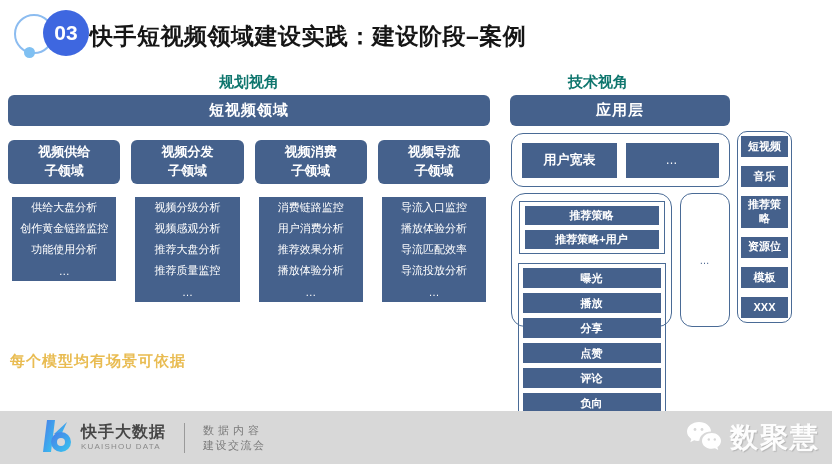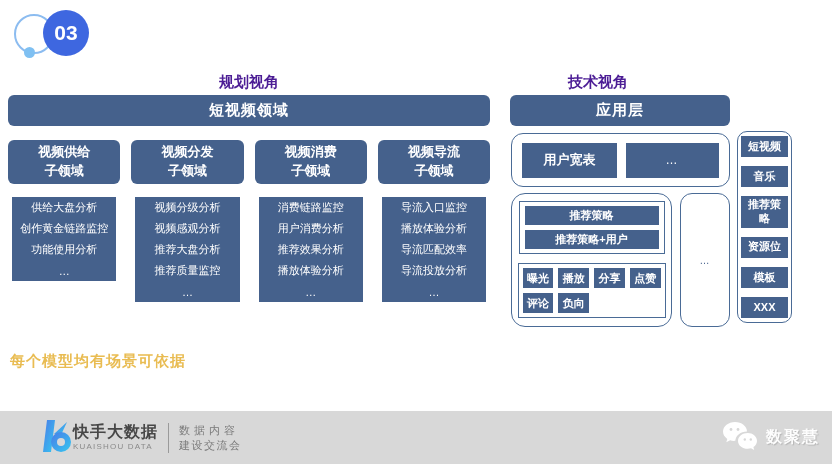--- a/index.html
+++ b/index.html
@@ -9,21 +9,21 @@
 
   
   .badge-cluster{position:absolute;left:10px;top:6px;width:74px;height:54px;}
   .badge-ring{position:absolute;left:4px;top:8px;width:36px;height:36px;border:2px solid #8CBCF0;border-radius:50%;}
   .badge-dot{position:absolute;left:14px;top:41px;width:11px;height:11px;background:#7FC0F2;border-radius:50%;}
   .badge-main{position:absolute;left:33px;top:4px;width:46px;height:46px;background:#3E67E0;border-radius:50%;
               color:#fff;font-size:21px;font-weight:bold;display:flex;align-items:center;justify-content:center;}
   .page-title{position:absolute;left:90px;top:21px;font-size:23px;font-weight:bold;color:#151515;letter-spacing:0.5px;}
 
   
-  .sec-label{position:absolute;font-size:15px;font-weight:bold;color:#4c1d95;text-align:center;}
+  .sec-label{position:absolute;font-size:15px;font-weight:bold;color:#0f766e;text-align:center;}
   .sec-label.plan{left:8px;top:73px;width:482px;}
   .sec-label.tech{left:488px;top:73px;width:220px;}
 
   
   .slate{background:#45618C;color:#fff;}
   .big-bar{position:absolute;height:31px;border-radius:6px;display:flex;align-items:center;justify-content:center;
            font-size:15px;font-weight:bold;letter-spacing:1px;}
   .bar-domain{left:8px;top:95px;width:482px;text-align:right;}
   .bar-app{left:510px;top:95px;width:220px;}
 
@@ -41,58 +41,59 @@
              display:flex;align-items:center;justify-content:space-between;padding:0 10px;}
   .tile{display:flex;align-items:center;justify-content:center;}
   .tile-wide{width:95px;height:35px;font-size:13px;font-weight:bold;}
   .tile-more{width:93px;height:35px;font-size:12px;letter-spacing:2px;}
 
   .lower-box{left:511px;top:193px;width:161px;height:134px;border-radius:14px;}
   .strategy-inner{margin:7px auto 0;width:146px;border:1px solid #4A6B96;box-sizing:border-box;
                   padding:4px 5px;display:flex;flex-direction:column;gap:5px;}
   .strategy-bar{height:19px;display:flex;align-items:center;justify-content:center;font-size:11px;font-weight:bold;}
   .metrics-box{margin:9px auto 0;width:148px;border:1px solid #4A6B96;box-sizing:border-box;
-               padding:4px;display:grid;grid-template-columns:repeat(4,1fr);gap:5px;}
+               padding:4px;display:grid;grid-template-columns:repeat(1,1fr);gap:5px;}
   .metric{height:20px;display:flex;align-items:center;justify-content:center;font-size:11px;font-weight:bold;}
 
   .middle-box{left:680px;top:193px;width:50px;height:134px;border-radius:12px;
               display:flex;align-items:center;justify-content:center;color:#45618C;font-size:10px;letter-spacing:1px;}
 
   .right-col{left:737px;top:131px;width:55px;height:192px;border-radius:10px;
              padding:4px 3px;display:flex;flex-direction:column;justify-content:space-between;}
   .right-tile{min-height:21px;display:flex;align-items:center;justify-content:center;text-align:center;
               font-size:11px;font-weight:bold;line-height:1.25;padding:2px 3px;box-sizing:border-box;}
 
   
   .note{position:absolute;left:10px;top:352px;font-size:15px;font-weight:bold;color:#E9BC52;letter-spacing:1px;}
 
   
   .footer{position:absolute;left:0;top:411px;width:832px;height:53px;background:#D8D8D8;
           display:flex;align-items:center;}
-  .logo-group{margin-left:42px;display:flex;align-items:center;gap:1px;}
+  .logo-group{margin-left:42px;display:flex;align-items:center;gap:9px;}
   .brand-text{display:flex;flex-direction:column;line-height:1.1;}
   .brand-cn{font-size:16px;font-weight:bold;color:#474747;letter-spacing:1px;}
   .brand-en{font-size:8px;color:#8a8a8a;letter-spacing:1.2px;margin-top:2px;}
   .v-divider{width:1px;height:30px;background:#9a9a9a;margin:0 9px;}
   .tagline{display:flex;flex-direction:column;line-height:1.35;font-size:11px;color:#7a7a7a;}
   .tagline .t1{letter-spacing:4px;}
   .tagline .t2{letter-spacing:1.5px;}
   .wechat-group{position:absolute;right:12px;top:0;height:53px;display:flex;align-items:center;gap:8px;}
-  .wechat-name{font-size:16px;font-weight:bold;color:#fdfdfd;text-shadow:1px 1px 1px #b5b5b5;letter-spacing:2px;}
+  .wechat-name{font-size:28px;font-weight:bold;color:#fdfdfd;text-shadow:1px 1px 1px #b5b5b5;letter-spacing:2px;}
 </style>
 </head>
 <body>
 
 <div class="slide">
 
   <div class="badge-cluster">
     <div class="badge-ring"></div>
     <div class="badge-dot"></div>
     <div class="badge-main">03</div>
   </div>
+  <div class="page-title">快手短视频领域建设实践：建设阶段–案例</div>
 
   <div class="sec-label plan">规划视角</div>
   <div class="big-bar slate bar-domain">短视频领域</div>
 
   <div class="columns">
     <div class="col">
       <div class="col-header slate">
         <span>视频供给</span>
         <span>子领域</span>
       </div>

